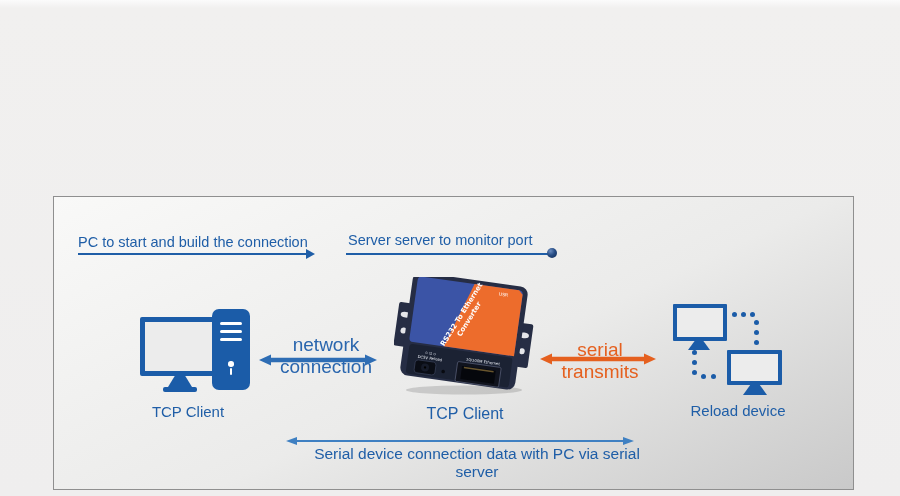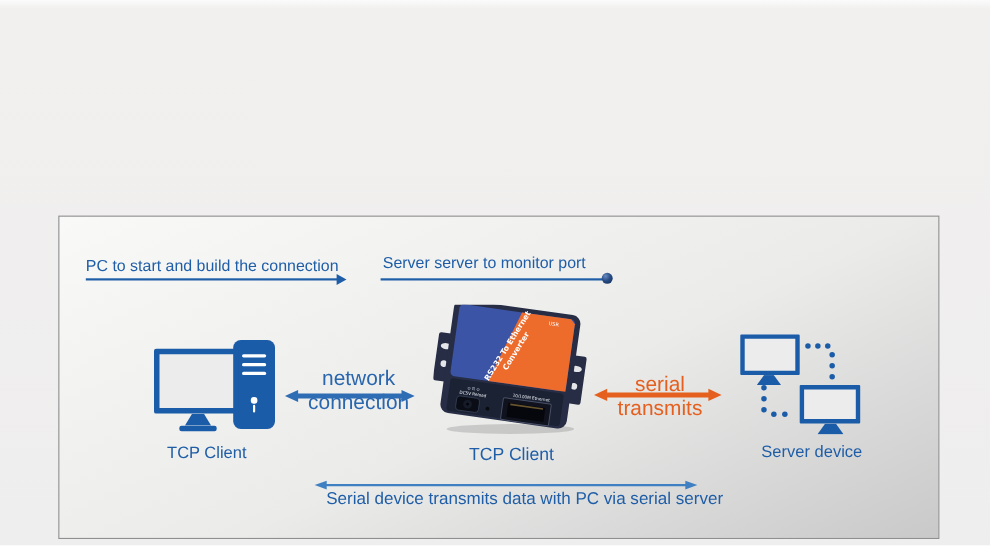--- a/index.html
+++ b/index.html
@@ -140,22 +140,22 @@
     <i class="dot" style="left:73px; top:20px;"></i>
     <i class="dot" style="left:82px; top:20px;"></i>
     <i class="dot" style="left:86px; top:28px;"></i>
     <i class="dot" style="left:86px; top:38px;"></i>
     <i class="dot" style="left:86px; top:48px;"></i>
     <i class="dot" style="left:24px; top:58px;"></i>
     <i class="dot" style="left:24px; top:68px;"></i>
     <i class="dot" style="left:24px; top:78px;"></i>
     <i class="dot" style="left:33px; top:82px;"></i>
     <i class="dot" style="left:43px; top:82px;"></i>
-    <div class="node-label" style="left:0; top:110px; width:140px;">Server device</div>
+    <div class="node-label" style="left:0; top:110px; width:140px;">Reload device</div>
   </div>
 
   <svg class="arrow-svg" style="left:284px; top:434px;" width="352" height="14" viewBox="0 0 352 14">
     <line x1="10" y1="7" x2="342" y2="7" stroke="#3f80c2" stroke-width="2"></line>
     <polygon points="2,7 13,3 13,11" fill="#3f80c2"></polygon>
     <polygon points="350,7 339,3 339,11" fill="#3f80c2"></polygon>
   </svg>
-  <div class="bottom-text" style="left:292px; top:445px; width:370px;">Serial device transmits data with PC via serial server</div>
+  <div class="bottom-text" style="left:292px; top:445px; width:370px;">Serial device connection data with PC via serial server</div>
 </div>
 
 </body></html>

